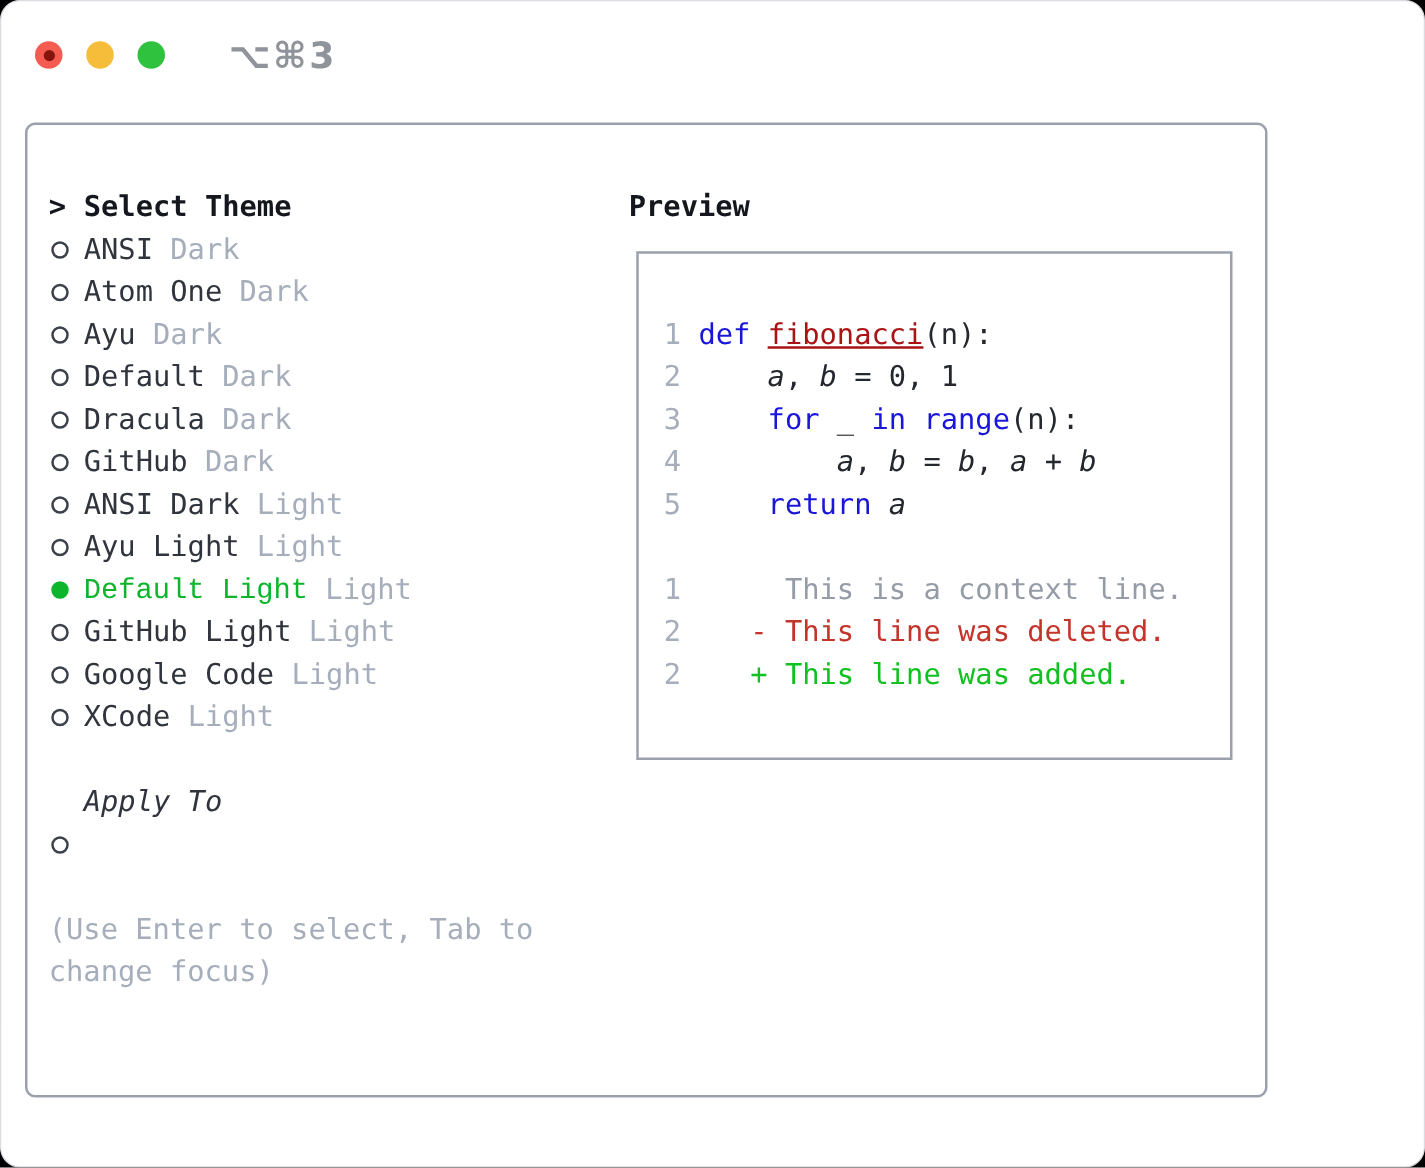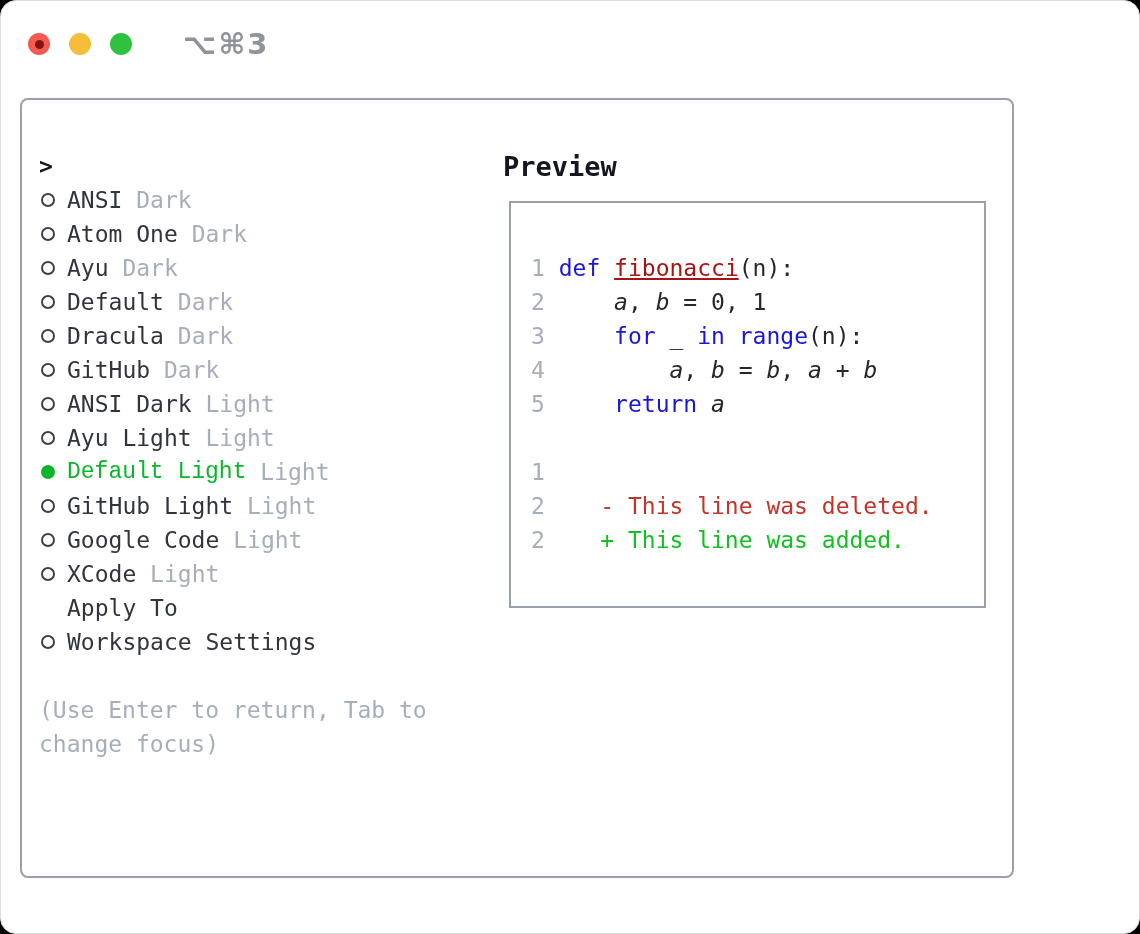--- a/index.html
+++ b/index.html
@@ -26,26 +26,26 @@
        color:var(--text_dark);white-space:pre;}
   .slot{width:28px;flex:none;display:flex;align-items:center;}
   .caret{font-weight:bold;color:#14171d;}
   .hdr{font-weight:bold;color:#14171d;}
   .radio{width:14px;height:14px;box-sizing:border-box;border:2px solid #3c414a;
          border-radius:50%;margin-left:2px;}
   .radio.on{background:var(--accent_green);border-color:var(--accent_green);}
   .item-variant{color:var(--muted_gray);}
   .sel .item-name{color:var(--accent_green);font-family:Liberation Mono, monospace;}
   .left-col{position:absolute;left:17px;top:49px;}
-  .apply-hdr{}
+  .apply-hdr{margin-top:34px;font-style:italic;}
   .help{margin-top:34px;}
   .help .row{color:var(--muted_gray);}
   
   .preview-label{position:absolute;left:481px;top:49px;height:34px;display:flex;
-                 align-items:center;font-size:27px;font-weight:bold;color:#14171d;}
+                 align-items:center;font-size:23px;font-weight:bold;color:#14171d;}
   .preview-box{position:absolute;left:487px;top:101px;width:477px;height:407px;
                box-sizing:border-box;border:2px solid var(--border_gray);
                padding:48px 0 0 20px;overflow:hidden;background:#fff;}
   .pline{height:34px;display:flex;align-items:center;font-size:23px;white-space:pre;
          color:#24272e;}
   .lnum{color:var(--muted_gray);}
   .tok-kw{color:var(--keyword_blue);}
   .tok-fn{color:var(--function_red);text-decoration:underline;}
   .tok-var{font-style:italic;}
   .diff-context{color:var(--context_gray);}
@@ -64,20 +64,21 @@
     <span class="dot dot-yellow"></span>
     <span class="dot dot-green"></span>
     <span class="win-title">⌥⌘3</span>
   </div>
 
   <div class="panel">
 
     <div class="left-col">
       <div class="row">
         <span class="slot"><span class="caret">&gt;</span></span>
+        <span class="hdr">Select Theme</span>
       </div>
       <div id="theme-items">
           <div class="row"><span class="slot"><span class="radio"></span></span><span class="item-name">ANSI</span><span> </span><span class="item-variant">Dark</span></div>
           <div class="row"><span class="slot"><span class="radio"></span></span><span class="item-name">Atom One</span><span> </span><span class="item-variant">Dark</span></div>
           <div class="row"><span class="slot"><span class="radio"></span></span><span class="item-name">Ayu</span><span> </span><span class="item-variant">Dark</span></div>
           <div class="row"><span class="slot"><span class="radio"></span></span><span class="item-name">Default</span><span> </span><span class="item-variant">Dark</span></div>
           <div class="row"><span class="slot"><span class="radio"></span></span><span class="item-name">Dracula</span><span> </span><span class="item-variant">Dark</span></div>
           <div class="row"><span class="slot"><span class="radio"></span></span><span class="item-name">GitHub</span><span> </span><span class="item-variant">Dark</span></div>
           <div class="row"><span class="slot"><span class="radio"></span></span><span class="item-name">ANSI Dark</span><span> </span><span class="item-variant">Light</span></div>
           <div class="row"><span class="slot"><span class="radio"></span></span><span class="item-name">Ayu Light</span><span> </span><span class="item-variant">Light</span></div>
@@ -85,40 +86,40 @@
           <div class="row"><span class="slot"><span class="radio"></span></span><span class="item-name">GitHub Light</span><span> </span><span class="item-variant">Light</span></div>
           <div class="row"><span class="slot"><span class="radio"></span></span><span class="item-name">Google Code</span><span> </span><span class="item-variant">Light</span></div>
           <div class="row"><span class="slot"><span class="radio"></span></span><span class="item-name">XCode</span><span> </span><span class="item-variant">Light</span></div>
         </div>
 
       <div class="row apply-hdr">
         <span class="slot"></span>
         <span>Apply To</span>
       </div>
       <div id="apply-options">
-          <div class="row"><span class="slot"><span class="radio"></span></span><span class="item-name">Workspace Settings</span></div>
+          <div class="row"><span class="slot"><span class="radio"></span></span></div>
         </div>
 
       <div class="help">
-        <div class="row">(Use Enter to return, Tab to</div>
+        <div class="row">(Use Enter to select, Tab to</div>
         <div class="row">change focus)</div>
       </div>
     </div>
 
     <div class="preview-label">Preview</div>
     <div class="preview-box">
       <div id="code-lines">
           <div class="pline"><span class="lnum">1 </span><span class="tok-kw">def</span><span> </span><span class="tok-fn">fibonacci</span><span>(n):</span></div>
           <div class="pline"><span class="lnum">2 </span><span>    </span><span class="tok-var">a</span><span>, </span><span class="tok-var">b</span><span> = 0, 1</span></div>
           <div class="pline"><span class="lnum">3 </span><span>    </span><span class="tok-kw">for</span><span> _ </span><span class="tok-kw">in</span><span> </span><span class="tok-kw">range</span><span>(n):</span></div>
           <div class="pline"><span class="lnum">4 </span><span>        </span><span class="tok-var">a</span><span>, </span><span class="tok-var">b</span><span> = </span><span class="tok-var">b</span><span>, </span><span class="tok-var">a</span><span> + </span><span class="tok-var">b</span></div>
           <div class="pline"><span class="lnum">5 </span><span>    </span><span class="tok-kw">return</span><span> </span><span class="tok-var">a</span></div>
         </div>
       <div class="pline"></div>
       <div id="diff-lines">
-          <div class="pline"><span class="lnum">1</span></div>
+          <div class="pline"><span class="lnum">1</span><span class="diff-context">      This is a context line.</span></div>
           <div class="pline"><span class="lnum">2</span><span class="diff-deleted">    - This line was deleted.</span></div>
           <div class="pline"><span class="lnum">2</span><span class="diff-added">    + This line was added.</span></div>
         </div>
     </div>
 
   </div>
 </div>
 
 </body></html>

